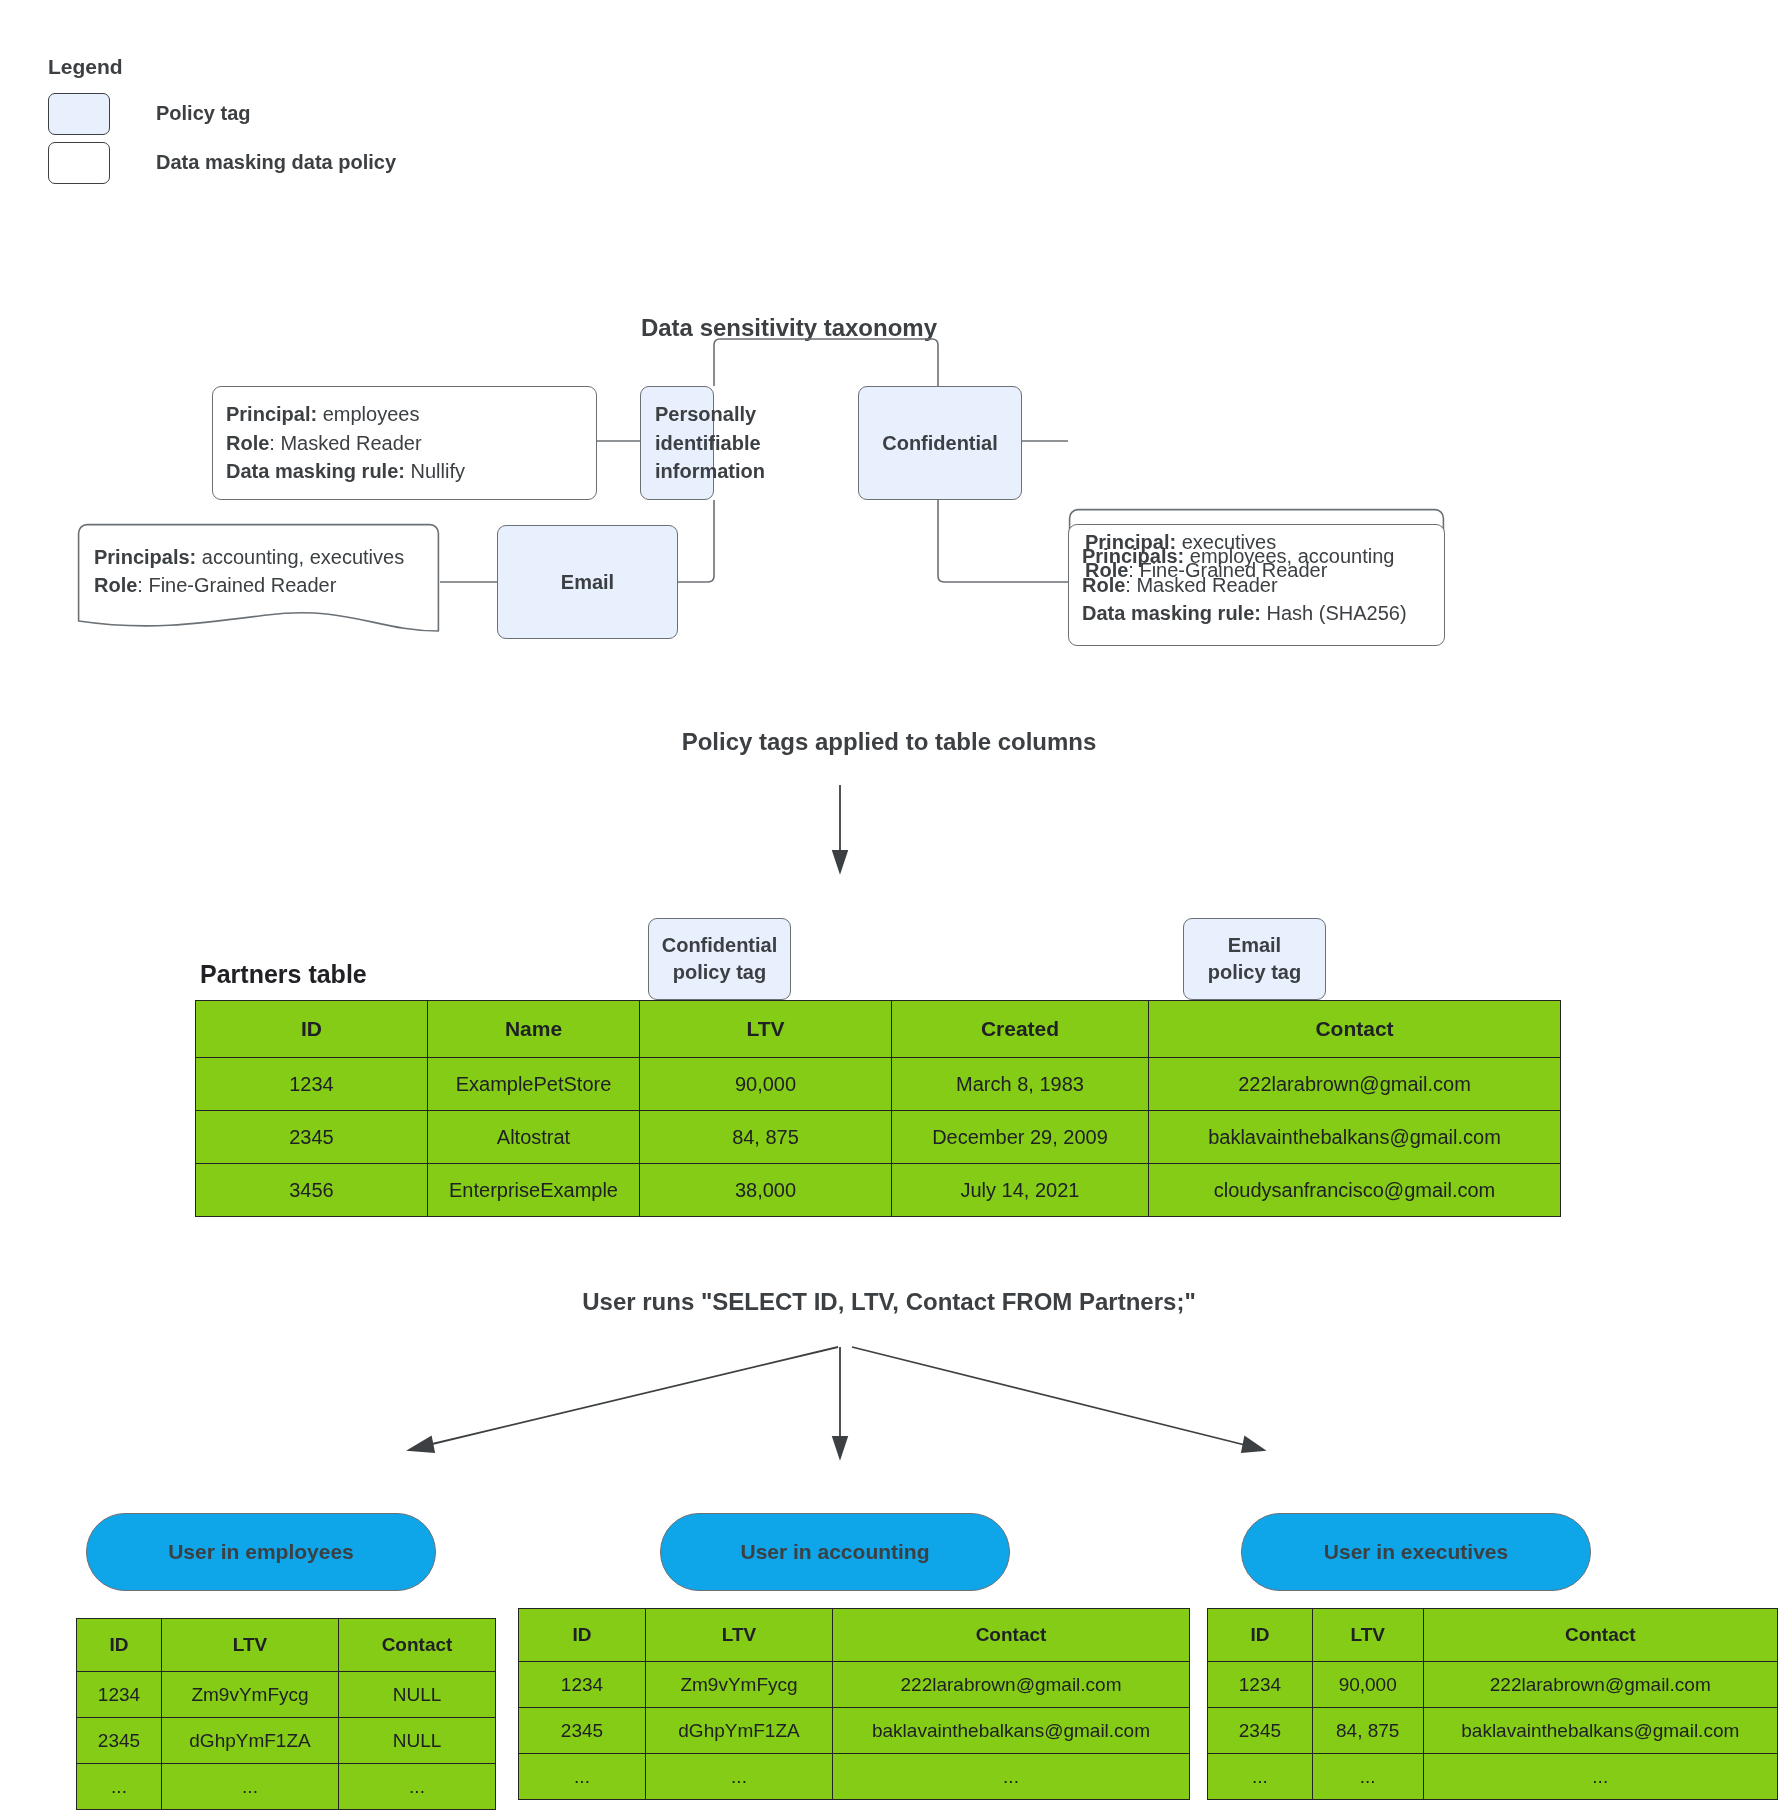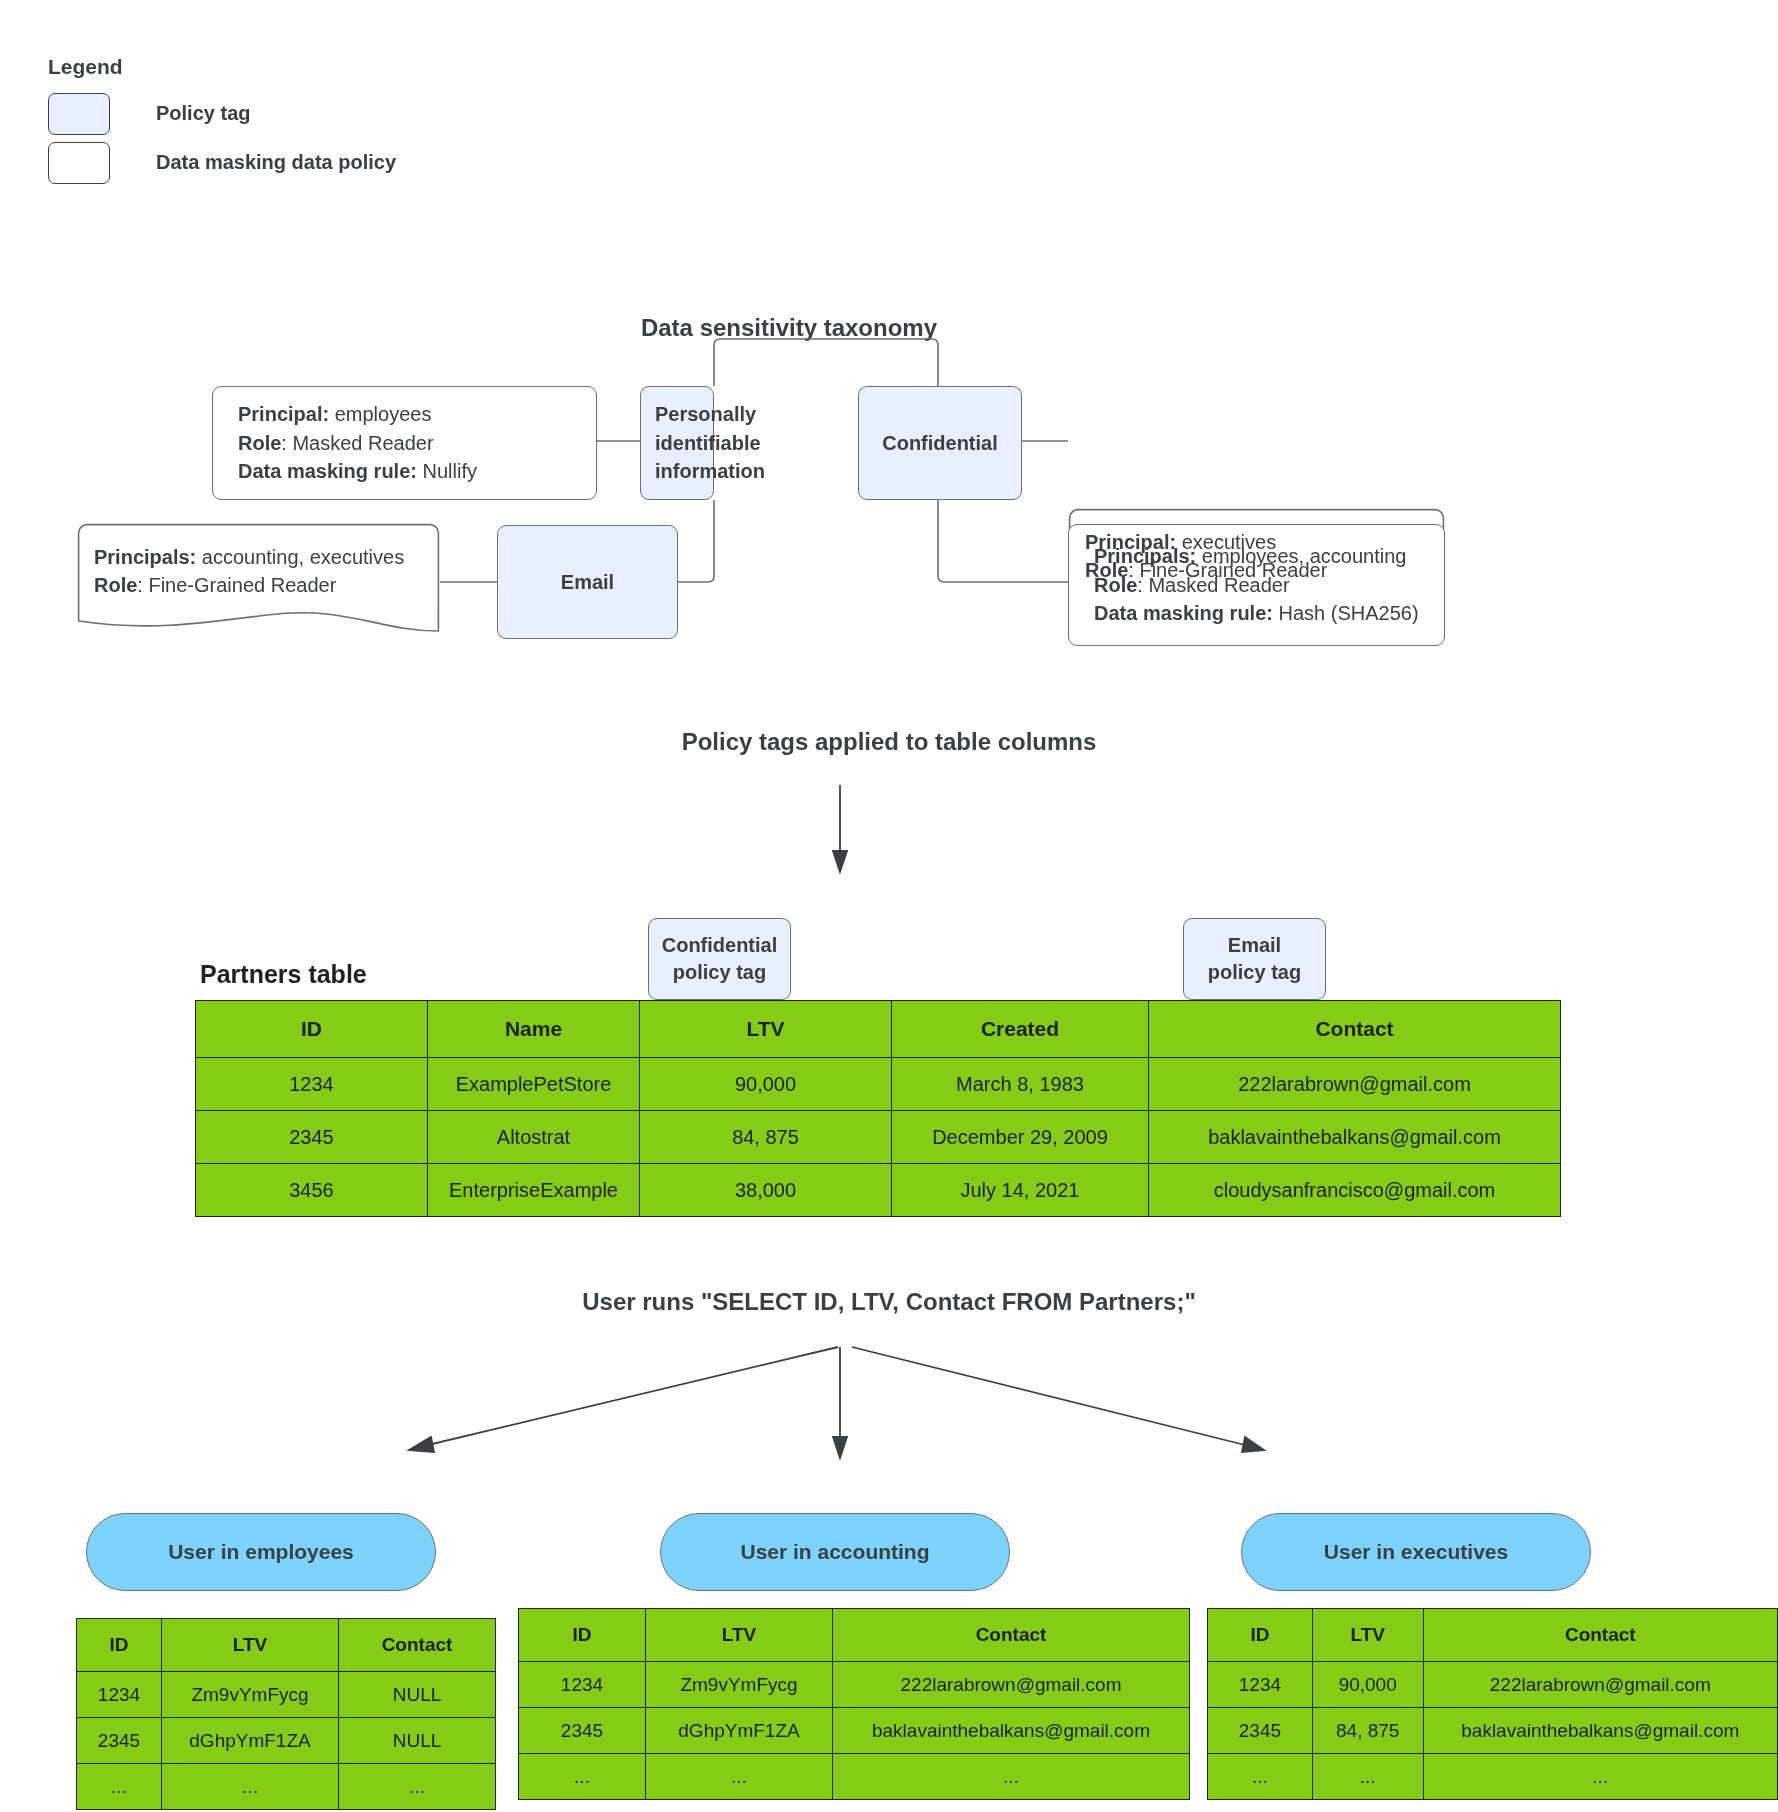--- a/index.html
+++ b/index.html
@@ -77,21 +77,21 @@
     color: #3c4043;
   }
   .node.tag {
     background: #e8f0fe;
     font-weight: bold;
     text-align: center;
   }
   .node.policy {
     background: #ffffff;
     justify-content: flex-start;
-    padding-left: 25px;
+    padding-left: 13px;
     text-align: left;
   }
   .node.policy b { font-weight: bold; }
 
   
   .wavecard { position: relative; }
   .wavecard .wc-body {
     position: absolute;
     left: 0; top: 0; right: 0; bottom: 0;
   }
@@ -141,21 +141,21 @@
     font-weight: bold;
     line-height: 1.35;
     color: #3c4043;
   }
 
   
   .persona {
     box-sizing: border-box;
     border: 1.5px solid #6b7075;
     border-radius: 999px;
-    background: #7dd3fc;
+    background: #0ea5e9;
     display: flex;
     align-items: center;
     justify-content: center;
     font-size: 21px;
     font-weight: bold;
     color: #3c4043;
   }
 
   .label-bold {
     font-size: 25px;

